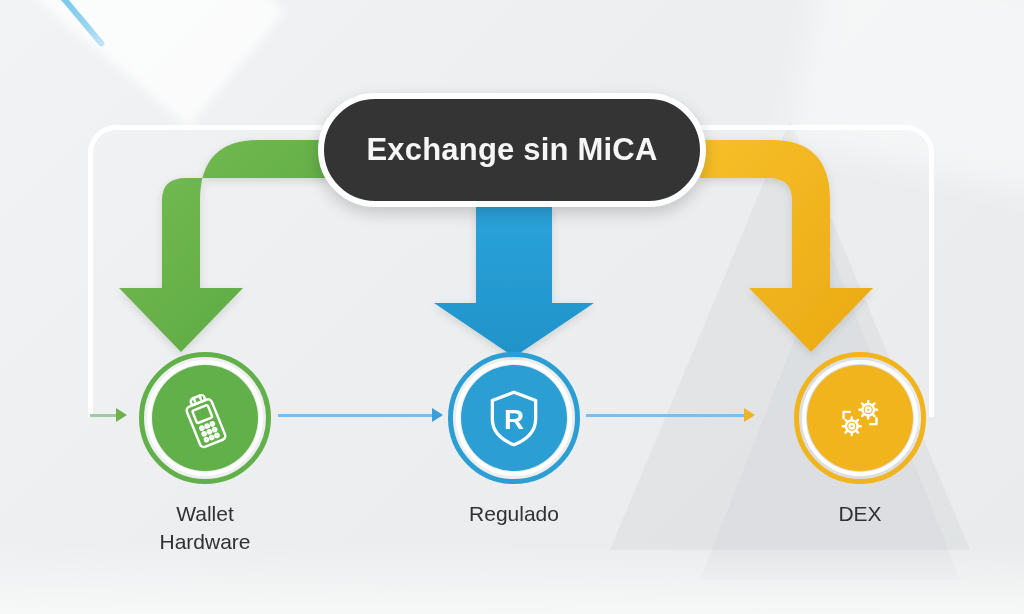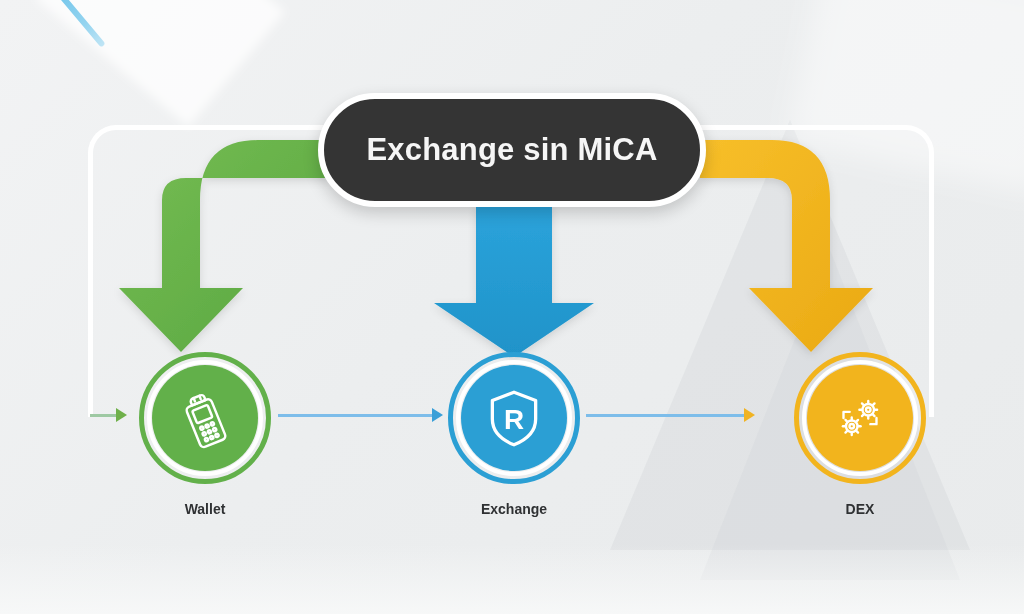--- a/index.html
+++ b/index.html
@@ -198,22 +198,22 @@
   }
   .node-icon {
     position: relative;
     z-index: 3;
     width: 66px;
     height: 66px;
   }
   .node-label {
     margin-top: 16px;
     color: #2f3133;
-    font-size: 14px;
-    font-weight: bold;
+    font-size: 21px;
+    font-weight: normal;
     line-height: 1.32;
   }
 
   .node-green  { color: #62b04a; }
   .node-blue   { color: #2b9fd4; }
   .node-amber  { color: #f2b41d; }
 
   #node-wallet   { left: 115px; top: 352px; }
   #node-exchange { left: 424px; top: 352px; }
   #node-dex      { left: 770px; top: 352px; }
@@ -327,35 +327,36 @@
           <circle cx="31" cy="46" r="1.5"></circle>
           <circle cx="36.5" cy="46" r="1.5"></circle>
           <circle cx="25.5" cy="52" r="1.5"></circle>
           <circle cx="31" cy="52" r="1.5"></circle>
           <circle cx="36.5" cy="52" r="1.5"></circle>
         </g>
       </svg>
     </div>
     <div class="node-label">
       <div>Wallet</div>
+      <div>Hardware</div>
     </div>
   </div>
 
   <div class="node node-blue" id="node-exchange">
     <div class="node-circle">
       <div class="ring-outer"></div>
       <div class="ring-white"></div>
       <div class="disc"></div>
       <svg class="node-icon" viewBox="0 0 64 64">
         <path d="M32 7 L53 15 v18 c0 14 -11 21 -21 25 c-10 -4 -21 -11 -21 -25 V15 Z" fill="none" stroke="#ffffff" stroke-width="3.2" stroke-linejoin="round"></path>
         <text x="32" y="43" text-anchor="middle" font-family="'Liberation Sans', sans-serif" font-size="27" font-weight="bold" fill="#ffffff">R</text>
       </svg>
     </div>
     <div class="node-label">
-      <div>Exchange</div>
+      <div>Regulado</div>
     </div>
   </div>
 
   <div class="node node-amber" id="node-dex">
     <div class="node-circle">
       <div class="ring-outer"></div>
       <div class="ring-white"></div>
       <div class="disc"></div>
       <svg class="node-icon" viewBox="0 0 64 64">
         <g fill="none" stroke="#ffffff" stroke-width="2.3" stroke-linecap="round" stroke-linejoin="round">

